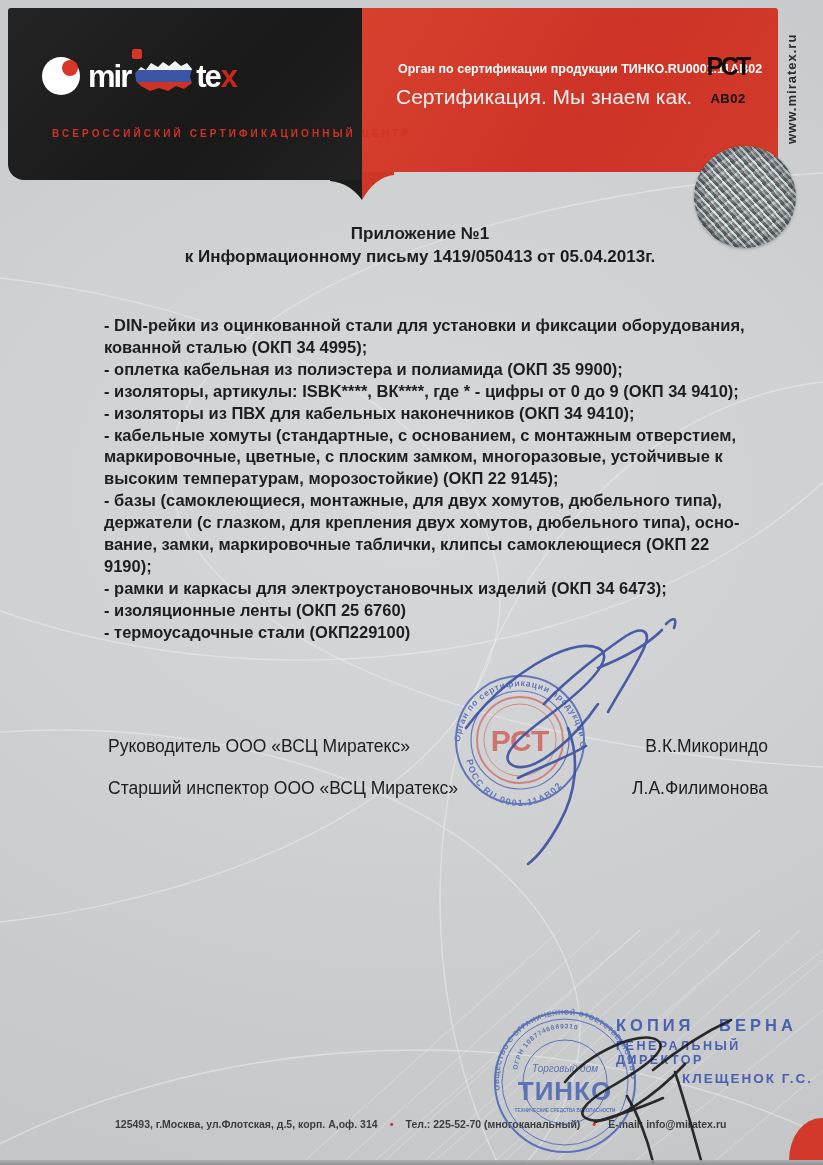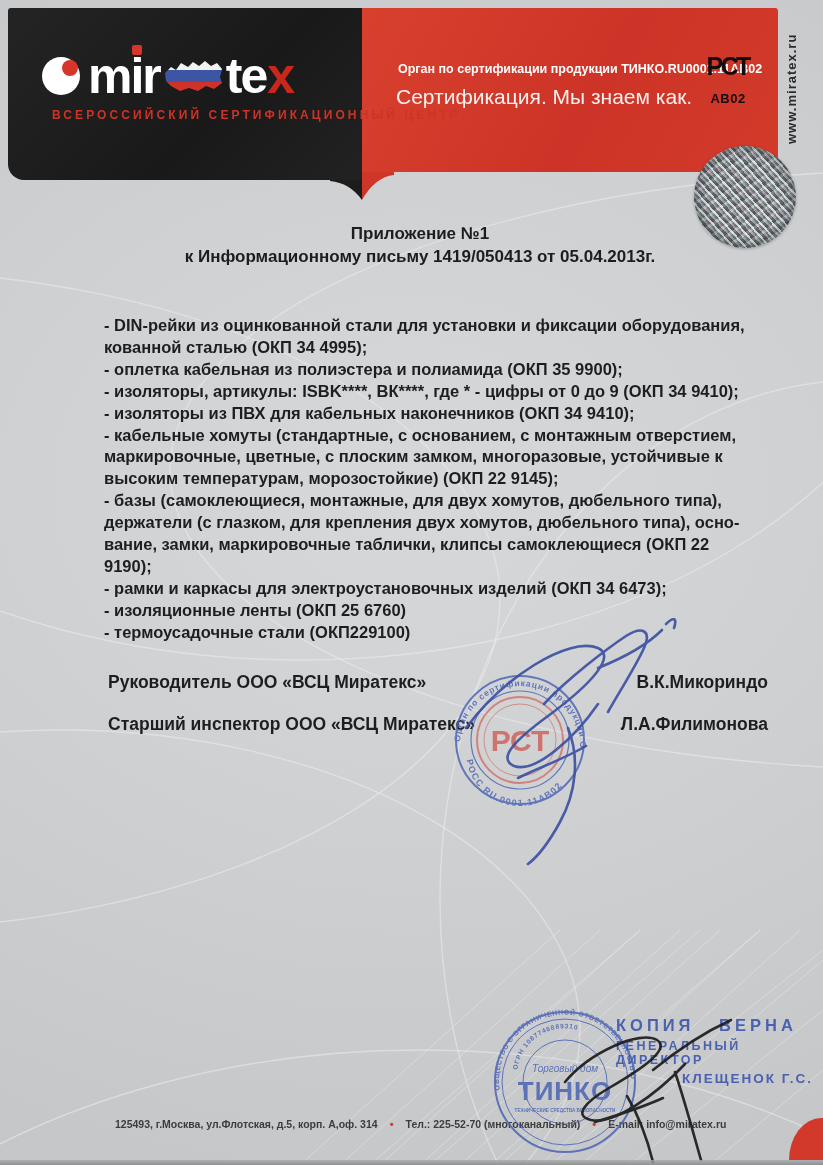--- a/index.html
+++ b/index.html
@@ -16,25 +16,25 @@
     border-radius:3px 0 0 16px;z-index:3;
   }
   .hdr-red{
     left:362px;top:8px;width:416px;height:164px;background:linear-gradient(120deg,#d8402e,#cd3427 55%,#d23a2a);
     border-radius:0 3px 16px 0;z-index:3;
   }
   .hdr-tails{left:330px;top:170px;z-index:3;}
   .logo-row{left:42px;top:48px;width:300px;height:56px;display:flex;align-items:center;z-index:4;}
   .logo-circle{width:38px;height:38px;border-radius:50%;background:#fff;position:relative;margin-right:8px;}
   .logo-circle .dot{position:absolute;right:2px;top:3px;width:16px;height:16px;border-radius:50%;background:#d63527;}
-  .brand{position:relative;display:flex;align-items:center;font-weight:bold;color:#fff;font-size:50px;letter-spacing:-2px;line-height:1;}
+  .brand{position:relative;display:flex;align-items:center;font-weight:bold;color:#fff;font-size:31px;letter-spacing:-2px;line-height:1;}
   .brand .idot{position:absolute;left:44px;top:-6px;width:10px;height:10px;border-radius:2px;background:#d63527;}
   .brand .bx{color:#c8281c;margin-left:1px;}
   .brand svg{margin:0 2px;}
-  .logo-sub{left:52px;top:108px;width:300px;color:#cf3327;font-size:12px;font-weight:bold;letter-spacing:3.1px;z-index:4;white-space:nowrap;}
+  .logo-sub{left:52px;top:128px;width:300px;color:#cf3327;font-size:10px;font-weight:bold;letter-spacing:3.1px;z-index:4;white-space:nowrap;}
   .org-line{left:398px;top:62px;color:#fff;font-size:12.5px;font-weight:bold;z-index:4;white-space:nowrap;}
   .slogan{left:396px;top:85px;color:rgba(255,255,255,.93);font-size:21px;z-index:4;white-space:nowrap;}
   .rst{left:702px;top:54px;z-index:4;color:#140c0c;text-align:center;width:52px;}
   .rst .mark{font-size:25px;font-weight:bold;letter-spacing:-2px;line-height:1;}
   .rst .code{font-size:13px;font-weight:bold;margin-top:12px;letter-spacing:.5px;}
   .site-vert{
     left:784px;top:24px;height:120px;writing-mode:vertical-rl;transform:rotate(180deg);
     font-size:13px;font-weight:bold;color:#2b2b2d;letter-spacing:1px;z-index:4;
   }
   .hologram{
@@ -42,21 +42,21 @@
     background:
       repeating-linear-gradient(48deg, rgba(90,120,100,.5) 0 2px, rgba(230,235,235,.8) 2px 4px, rgba(60,65,70,.55) 4px 7px, rgba(200,180,200,.5) 7px 9px),
       repeating-linear-gradient(-35deg, #8f9498 0 3px, #cfd3d5 3px 6px, #70767b 6px 9px);
     box-shadow: inset 0 0 14px rgba(30,35,40,.55), 0 1px 3px rgba(0,0,0,.25);
   }
   
   .title-block{left:0;top:222px;width:840px;text-align:center;z-index:2;color:#1d1d1f;font-weight:bold;font-size:17px;line-height:23px;}
   .body-block{left:104px;top:315px;width:660px;z-index:2;color:#1e1e20;font-weight:bold;font-size:16.5px;line-height:21.9px;}
   .body-block div{white-space:nowrap;}
   
-  .sig-rows{left:108px;top:672px;width:660px;z-index:2;color:#1e1e20;font-weight:bold;font-size:17.5px;}
+  .sig-rows{left:108px;top:736px;width:660px;z-index:2;color:#1e1e20;font-weight:normal;font-size:17.5px;}
   .sig-row{display:flex;justify-content:space-between;margin-bottom:21px;}
   
   .cert-stamp{left:438px;top:658px;z-index:3;opacity:.82;}
   .ink-blue{left:448px;top:608px;z-index:4;}
   .tinko-stamp{left:490px;top:1000px;z-index:3;opacity:.85;}
   .copy-stamp{left:616px;top:1016px;width:210px;z-index:3;color:#3d56ae;font-weight:bold;opacity:.9;}
   .copy-stamp .l1{font-size:16.5px;letter-spacing:4px;word-spacing:16px;}
   .copy-stamp .l2{font-size:12.5px;letter-spacing:2.5px;word-spacing:10px;margin-top:4px;}
   .copy-stamp .l3{font-size:13.5px;letter-spacing:2px;margin-top:4px;padding-left:66px;}
   .ink-black{left:535px;top:1012px;z-index:5;}

